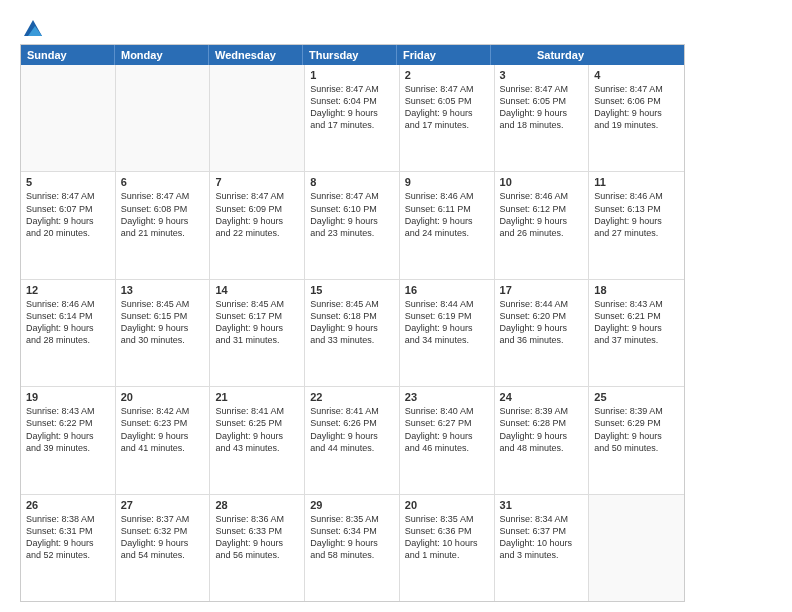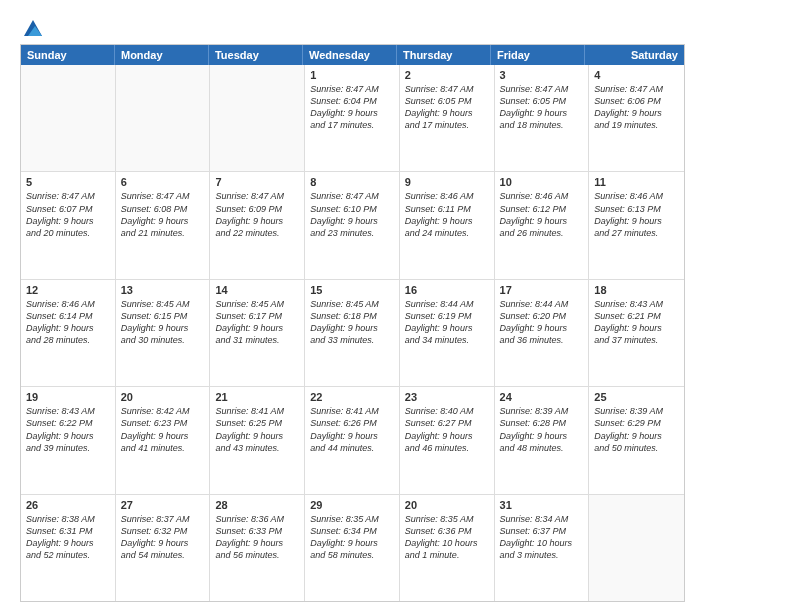--- a/index.html
+++ b/index.html
@@ -92,21 +92,20 @@
     .day-num {
       font-size: 11px;
       font-weight: bold;
       margin-bottom: 2px;
       display: block;
     }
     .cell-text {
       font-size: 9px;
       line-height: 1.35;
       color: #333;
-      font-style: italic;
     }
   </style>
 </head>
 <body>
 
 <div class="page">
   <div class="header">
     <div class="logo">
       <div>
         <div style="display:flex;align-items:center;">
@@ -122,21 +121,20 @@
     <div class="title-block">
       <h1></h1>
       <h2></h2>
     </div>
   </div>
 
   <div class="calendar">
     <div class="cal-header">
     <div class="cal-header-cell">Sunday</div>
         <div class="cal-header-cell">Monday</div>
-        <div class="cal-header-cell">Tuesday</div>
         <div class="cal-header-cell">Wednesday</div>
         <div class="cal-header-cell">Thursday</div>
         <div class="cal-header-cell">Friday</div>
         <div class="cal-header-cell">Saturday</div>
       </div>
     <div class="cal-body">
     <div class="cal-row">
           <div class="cal-cell empty"></div>
           <div class="cal-cell empty"></div>
           <div class="cal-cell empty"></div>

